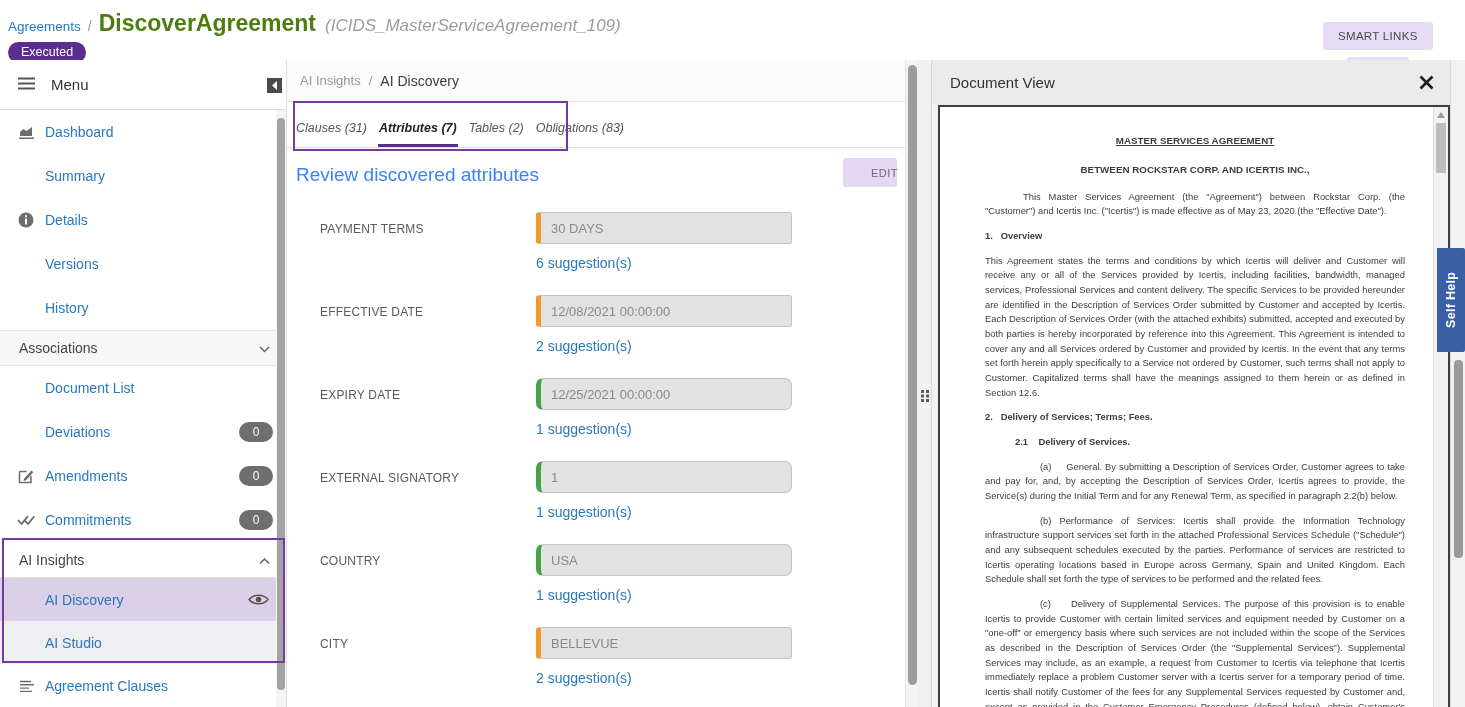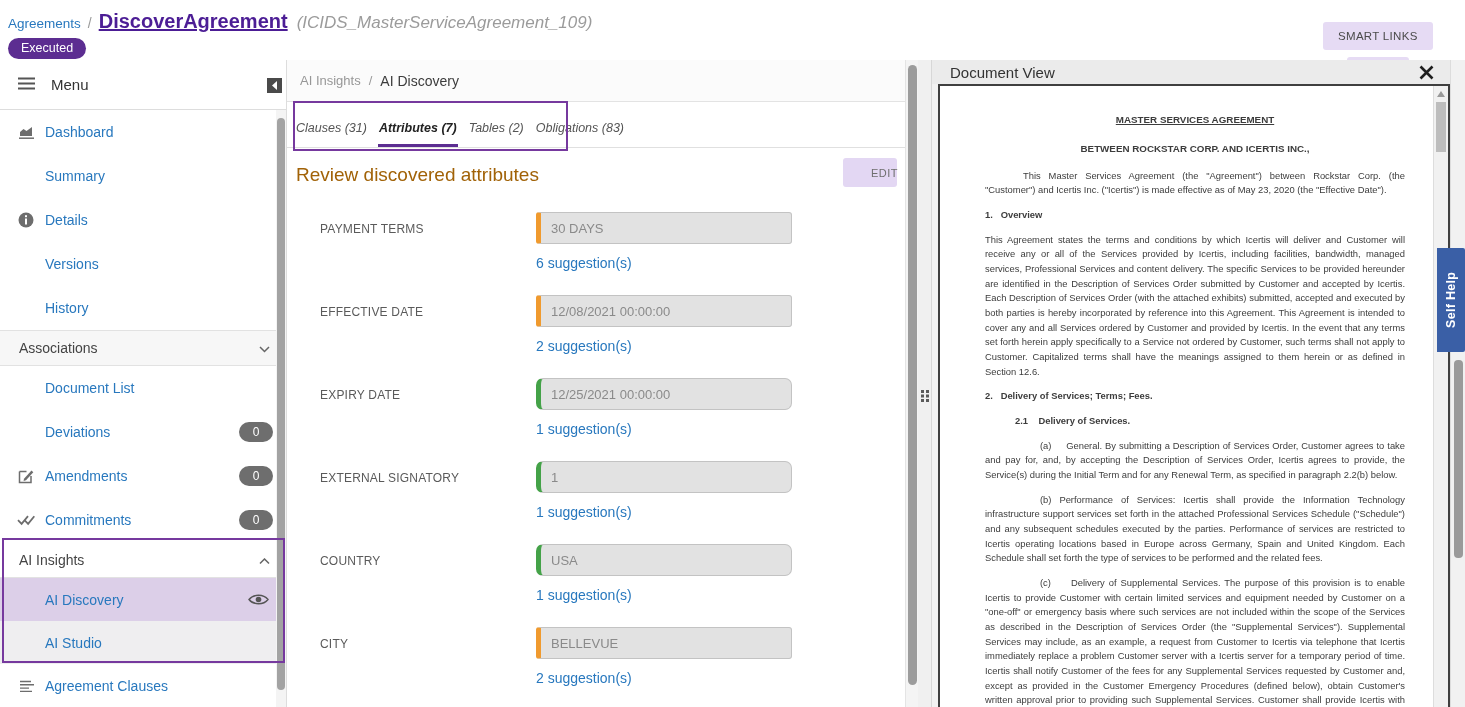--- a/index.html
+++ b/index.html
@@ -6,21 +6,21 @@
   html,body { width:1465px; height:707px; overflow:hidden; background:#fff;
     font-family:"Liberation Sans","DejaVu Sans",sans-serif; }
   .app { position:relative; width:1465px; height:707px; background:#fff; }
 
   
   .topbar { position:relative; height:60px; display:flex; justify-content:space-between; align-items:flex-start; }
   .tb-left { padding:10px 0 0 8px; }
   .crumbs { display:flex; align-items:baseline; gap:7px; }
   .crumb-link { color:#2878be; font-size:13.5px; text-decoration:none; cursor:pointer; }
   .crumb-sep { color:#9a9a9a; font-size:14px; }
-  .page-title { color:#4c1d95; font-size:20px; font-weight:bold;text-decoration:underline; }
+  .page-title { color:#4d7c0f; font-size:23px; font-weight:bold; }
   .page-subtitle { color:#9b9b9b; font-size:17px; font-style:italic; margin-left:2px; }
   .status-badge { display:inline-block; margin-top:5px; background:#5c2d91; color:#fff; font-size:12.5px;
     padding:3px 13px 4px; border-radius:11px; }
   .tb-actions { display:flex; gap:7px; padding:22px 25px 0 0; align-items:center;flex-direction:column; }
   .tbtn { height:28px; background:#e6dbf4; border:none; border-radius:3px; color:#4b4b4b;
     font-size:11.5px; letter-spacing:.3px; padding:0 15px; cursor:pointer;
     font-family:"Liberation Sans","DejaVu Sans",sans-serif; display:flex; align-items:center; justify-content:center; }
   .tbtn.more { font-size:15px; padding:0 12px; letter-spacing:1px; }
   .tbtn.iconbtn { width:37px; padding:0; }
 
@@ -59,42 +59,42 @@
     background:#fbfbfb; border-bottom:1px solid #e3e3e3; }
   .c-crumb-parent { color:#979797; font-size:13px; }
   .c-crumb-sep { color:#9a9a9a; font-size:13px; }
   .c-crumb-current { color:#3c3c3c; font-size:14px; }
   .c-tabs { position:relative; height:46px; display:flex; align-items:flex-end; gap:10px; padding-left:8px;
     border-bottom:1px solid #e0e0e0; }
   .tab { font-size:12.5px; color:#555; padding:0 1px 12px; cursor:pointer;font-style:italic; }
   .tab.active { color:#222; font-weight:bold; padding-bottom:9px; border-bottom:3px solid #5c2d91; }
   .annot-tabs { left:6px; top:41px; width:275px; height:50px; }
   .c-headrow { position:relative; margin:12px 0 22px 9px; height:30px; display:flex; align-items:center; }
-  .c-heading { font-size:19px; font-weight:normal; color:#a16207;text-align:center; }
+  .c-heading { font-size:19px; font-weight:normal; color:#3b82f6;text-align:center; }
   .edit-btn { position:absolute; right:21px; top:-2px; width:54px; height:29px; background:#e3d7f3; border:none;
     border-radius:3px; color:#6e6e6e; font-size:11px; letter-spacing:.5px; cursor:pointer;
     font-family:"Liberation Sans","DejaVu Sans",sans-serif;padding-left:28px; }
   .attr-row { display:flex; padding-left:33px; margin-bottom:23px; align-items:flex-start; }
   .attr-label { width:216px; padding-top:10px; font-size:12px; color:#5a5a5a; letter-spacing:.2px; }
   .attr-field { width:256px; height:32px; background:#e2e2e2; border:1px solid #c3c3c3; border-radius:3px;
     border-left:5px solid #f09a2e; display:flex; align-items:center; padding-left:10px; }
   .attr-field.green { border-left-color:#44a248;border-radius:7px; }
   .attr-value { color:#8a8a8a; font-size:13px; }
   .attr-sugg { display:inline-block; margin-top:11px; color:#2878be; font-size:14px; text-decoration:none; cursor:pointer; }
   .c-scrolltrack { position:absolute; right:0; top:0; bottom:0; width:13px; background:#f4f4f4; border-left:1px solid #e4e4e4; }
   .c-thumb { position:absolute; top:5px; left:2px; width:9px; height:620px; background:#9c9c9c; border-radius:5px; }
 
   
   .splitter { position:relative; width:14px; min-width:14px; background:#f0f0f0;
     border-right:1px solid #d7d7d7; cursor:col-resize; }
   .grip { position:absolute; top:328px; left:3px; }
 
   
   .docview { position:relative; width:518px; min-width:518px; background:#f2f2f2; overflow:hidden; }
-  .dv-head { height:24px; background:#ebebeb; display:flex; align-items:center; justify-content:space-between;
+  .dv-head { height:45px; background:#ebebeb; display:flex; align-items:center; justify-content:space-between;
     padding:0 16px 0 18px; }
   .dv-title { font-size:15px; color:#333; }
   .dv-close { cursor:pointer; display:flex; }
   .doc-page { position:relative; margin-left:6px; height:670px; background:#fff; border:2px solid #3f3f3f; overflow:hidden; }
   .doc-content { height:100%; overflow:hidden; padding:26px 43px 10px 45px; color:#3c3c3c;
     font-size:9.4px; line-height:1.56; text-align:justify; }
   .doc-title { text-align:center; font-weight:bold; text-decoration:underline; font-size:9.8px; margin-bottom:14px; }
   .doc-subtitle { text-align:center; font-weight:bold; font-size:9.8px; margin-bottom:12px; }
   .doc-p { margin-bottom:10px; white-space:pre-wrap; }
   .doc-p.indent1 { text-indent:38px; }

